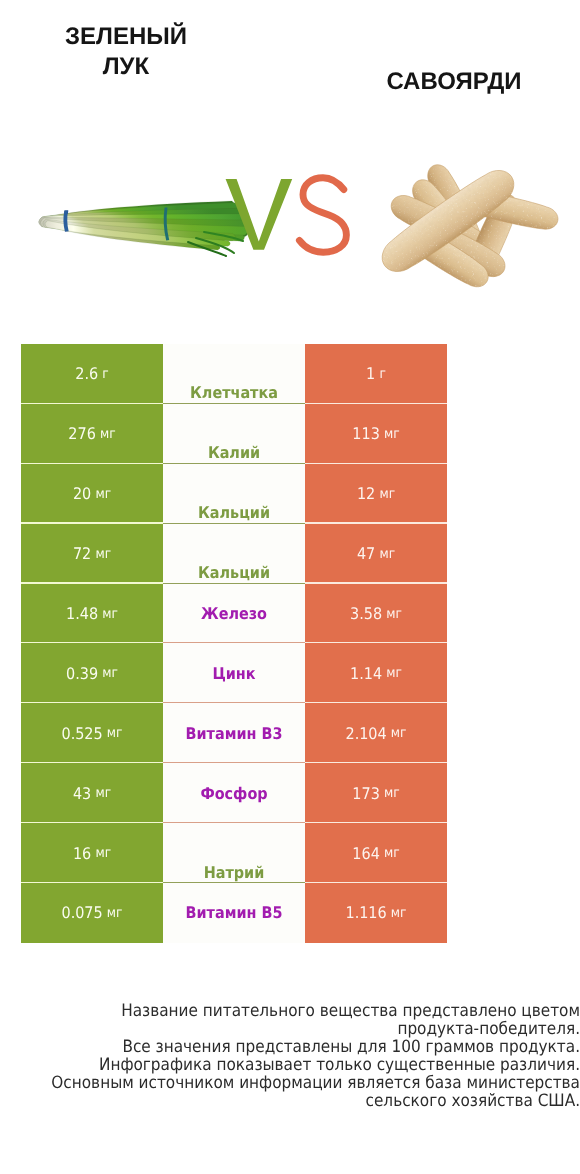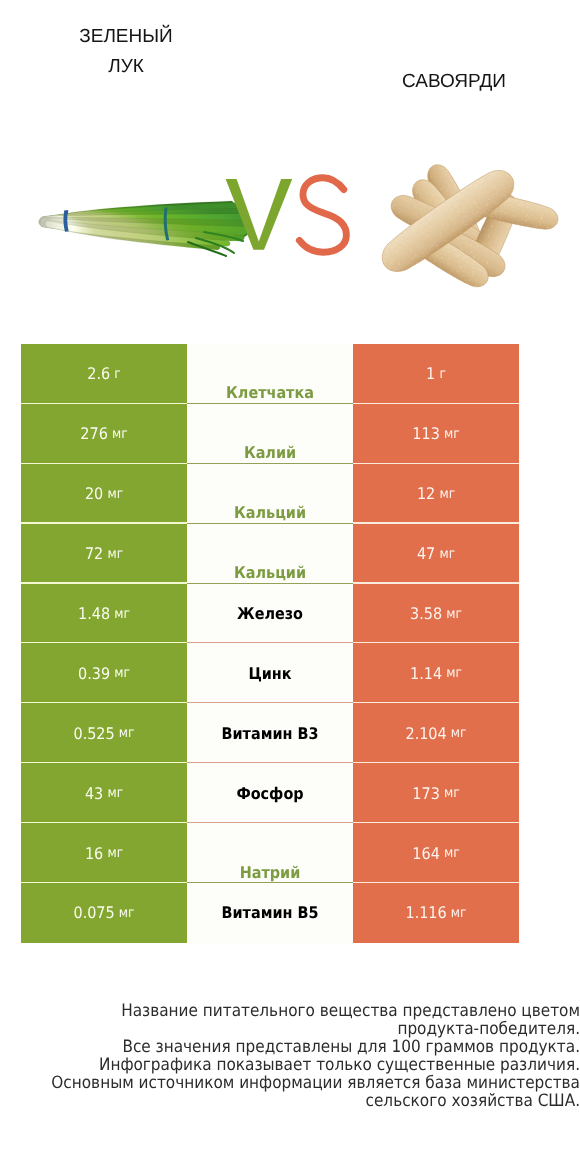--- a/index.html
+++ b/index.html
@@ -1,38 +1,38 @@
 <!DOCTYPE html>
 <html><head>
 <meta charset="utf-8">
 <title>compare</title>
 <style>
   html,body{margin:0;padding:0;}
   body{width:580px;height:1174px;background:#fff;font-family:"Liberation Sans",sans-serif;-webkit-font-smoothing:antialiased;text-rendering:geometricPrecision;}
   .page{position:relative;width:580px;height:1174px;overflow:hidden;}
-  .title{position:absolute;font-size:19px;font-weight:400;color:#151515;line-height:29.5px;text-align:center;}
+  .title{position:absolute;font-size:24px;font-weight:700;color:#151515;line-height:29.5px;text-align:center;}
   #t-left{left:36px;top:22px;width:180px;}
   #t-right{left:364px;top:51px;width:180px;margin-top:16px;}
   .onion-svg{position:absolute;left:0;top:0;pointer-events:none;}
   .vs-svg,.bis-svg{position:absolute;left:0;top:0;pointer-events:none;}
   .table{position:absolute;left:21px;top:344px;width:537px;}
   .row{display:flex;height:59.9px;position:relative;}
-  .cell{display:flex;align-items:center;justify-content:center;width:166px;box-sizing:border-box;position:relative;}
+  .cell{display:flex;align-items:center;justify-content:center;width:142px;box-sizing:border-box;position:relative;}
   .left{background:#82a630;color:#fafcf0;}
   .right{background:#e16f4c;color:#fdf4ef;}
   .mid{background:#fdfdfa;}
   .row:not(:last-child) .left:after{content:"";position:absolute;left:0;right:0;bottom:0;height:1.2px;background:#f3f8d2;}
   .row:not(:last-child) .right:after{content:"";position:absolute;left:0;right:0;bottom:0;height:1.2px;background:#fbeade;}
   .row:not(:last-child) .mid:after{content:"";position:absolute;left:0;right:0;bottom:0;height:1px;}
   .row:not(:last-child) .mid.wg:after{background:#93a15a;}
   .row:not(:last-child) .mid.wo:after{background:#d9a089;}
   .num{font-family:"DejaVu Sans Condensed","DejaVu Sans",sans-serif;font-size:16px;font-weight:400;}
   .unit{font-family:"DejaVu Sans Condensed","DejaVu Sans",sans-serif;font-size:13.6px;font-weight:400;margin-left:4.2px;}
   .lbl{font-family:"DejaVu Sans Condensed","DejaVu Sans",sans-serif;font-size:16px;font-weight:700;}
-  .g{color:#7d9c42;margin-top:38px;} .o{color:#000000;}
+  .g{color:#7d9c42;margin-top:38px;} .o{color:#a21caf;}
   .foot{position:absolute;left:0;top:1002px;width:580px;text-align:right;font-family:"DejaVu Sans Condensed","DejaVu Sans",sans-serif;font-size:17px;line-height:18.1px;color:#2b2b2b;}
 </style>
 </head>
 <body>
 
 <div class="page">
   <div class="title" id="t-left">
       <div>ЗЕЛЕНЫЙ</div>
       <div>ЛУК</div>
     </div>

